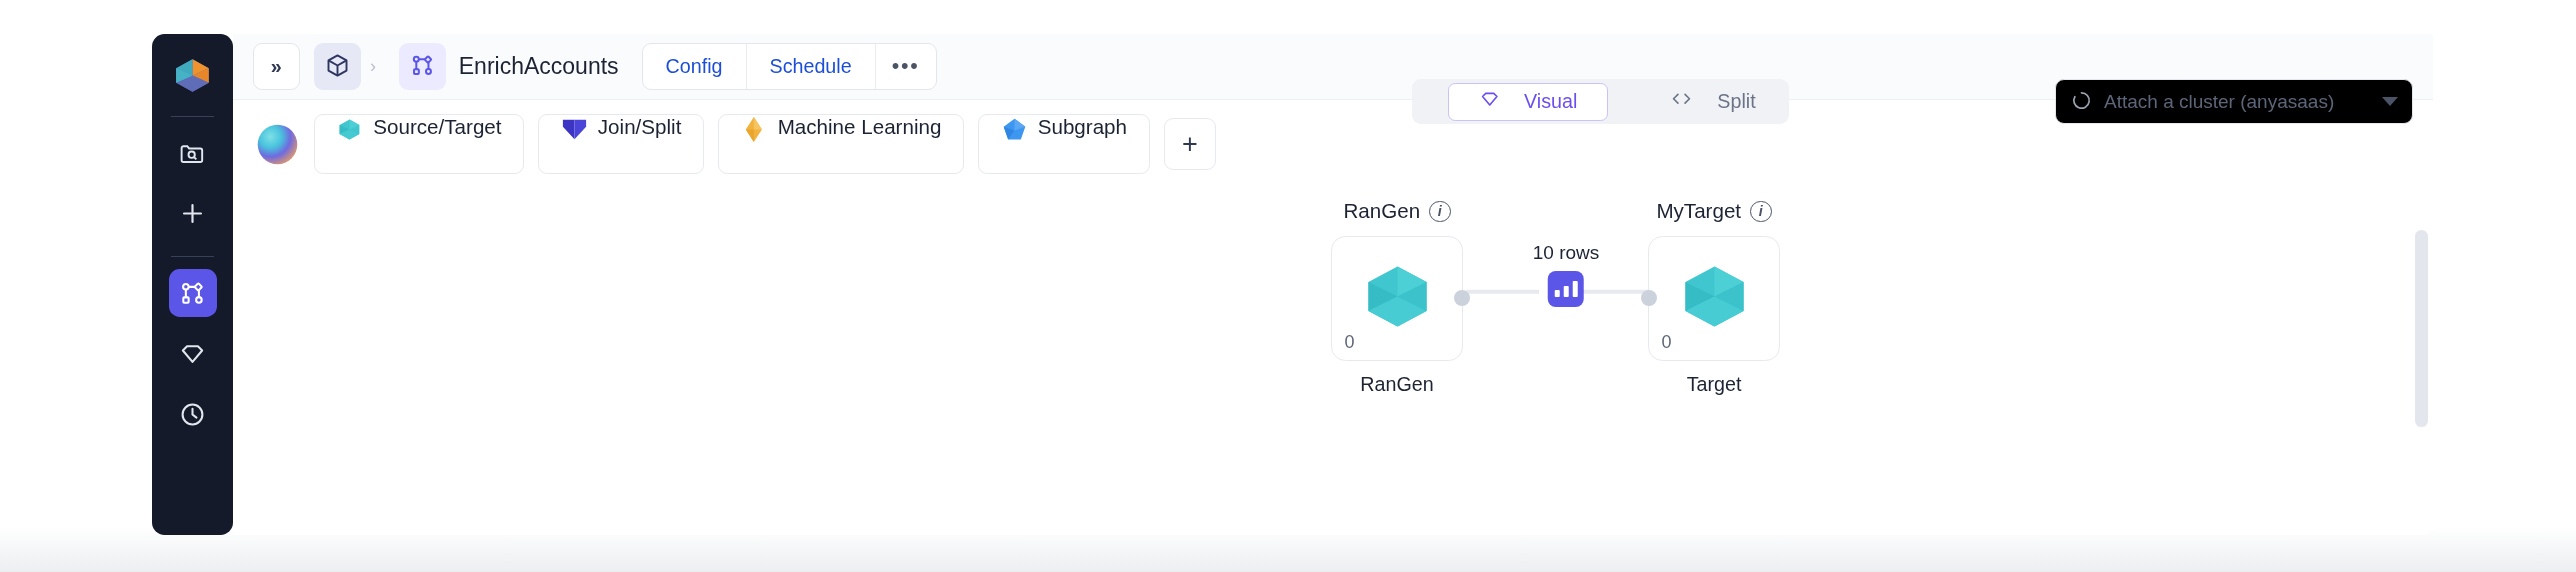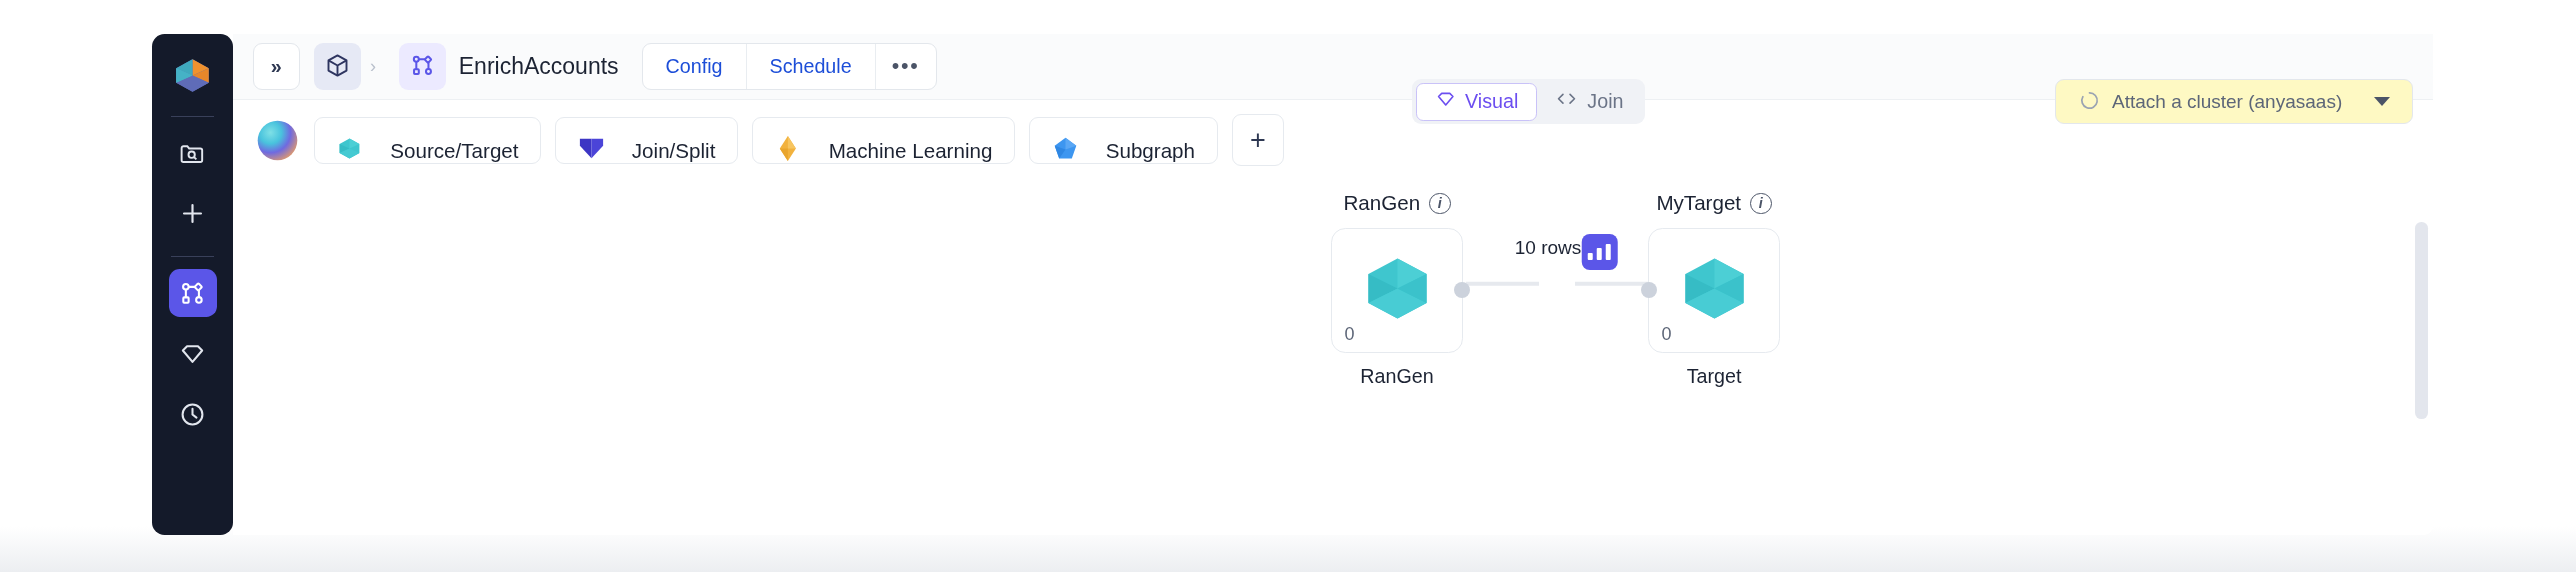--- a/index.html
+++ b/index.html
@@ -96,56 +96,56 @@
   .view-toggle {
     position: absolute;
     left: 1179px; top: 45px;
     height: 45px;
     background: #f0f2f6;
     border-radius: 9px;
     display: flex; align-items: center;
     padding: 3.6px;
   }
   .vt-item {
-    display: flex; align-items: center; gap: 9px;
-    height: 38px; padding: 0 18px;
+    display: flex; align-items: center; gap: 24px;
+    height: 38px; padding: 0 30px;
     border-radius: 7.2px; font-size: 19.7px;
-    color: #6b7487; cursor: pointer; white-space: nowrap;
+    color: #6b7487; cursor: pointer; white-space: nowrap; margin-left: 32px;
   }
   .vt-item.active {
     background: #ffffff;
     border: 0.9px solid #c9c2f8;
     color: #6c4ef0;
     font-weight: 400;
   }
   .cluster-select {
     position: absolute;
     right: 19.7px; top: 45px;
     height: 45px;
     min-width: 358px;
-    background: #fef9c3;
+    background: #000000;
     border: 0.9px solid #e3e7ec;
     border-radius: 9px;
     display: flex; align-items: center;
-    padding: 0 22px; gap: 10.7px;
+    padding: 0 14px; gap: 10.7px;
     cursor: pointer;
   }
   .cluster-label { font-size: 19px; color: #5d6678; white-space: nowrap; flex: 1; }
   .caret { width: 0; height: 0; border-left: 8px solid transparent; border-right: 8px solid transparent; border-top: 9px solid #4b5467; }
 
   
   .toolbar {
     display: flex; align-items: center;
     padding: 14.3px 19.7px 12.5px 21.5px;
     gap: 14.3px;
   }
   .sphere { width: 45px; height: 45px; flex: none; }
   .cat-btn {
-    display: flex; align-items: flex-end; gap: 27px;
-    height: 47px; padding: 0 21.5px;
+    display: flex; align-items: flex-start; gap: 10px;
+    height: 60px; padding: 0 21.5px;
     background: #ffffff;
     border: 0.9px solid #e6eaef;
     border-radius: 9px;
     font-size: 20.6px; color: #1c2333;
     cursor: pointer; white-space: nowrap; flex: none;
   }
   .cat-btn .glyph { width: 27px; height: 29px; display: flex; align-items: center; justify-content: center; flex: none; }
   .add-btn {
     width: 52px; height: 52px;
     background: #ffffff;
@@ -195,21 +195,21 @@
   }
   .port.out { right: -8px; }
   .port.in  { left: -8px; }
   .edge-line {
     position: absolute;
     height: 4.5px; background: #e6e9ee;
     top: 50%; transform: translateY(-50%);
   }
   .edge-badge {
     position: absolute;
-    display: flex; align-items: center;
+    display: flex; flex-direction: column; align-items: center;
     transform: translateX(-50%);
   }
   .edge-label { font-size: 19px; color: #1c2333; margin-bottom: 7.2px; white-space: nowrap; }
   .chart-chip {
     width: 36px; height: 36px;
     background: #5b56e8; border-radius: 8px;
     display: flex; align-items: flex-end; justify-content: center;
     gap: 3.6px; padding-bottom: 9.8px;
     cursor: pointer;
   }
@@ -342,21 +342,21 @@
           </span>
           <span>Visual</span>
         </div>
         <div class="vt-item">
           <span>
             <svg width="23" height="21.5" viewBox="0 0 26 24" fill="none" stroke="#6b7487" stroke-width="1.8" stroke-linecap="round" stroke-linejoin="round">
               <polyline points="9,7 4,12 9,17"></polyline>
                 <polyline points="17,7 22,12 17,17"></polyline>
             </svg>
           </span>
-          <span>Join</span>
+          <span>Split</span>
         </div>
       </div>
 
       <div class="cluster-select">
         <span>
           <svg width="23" height="23" viewBox="0 0 24 24" fill="none" stroke="#9aa3b2" stroke-width="1.8" stroke-linecap="round">
             <path d="M12 4a8 8 0 1 1-6.9 4"></path>
           </svg>
         </span>
         <span class="cluster-label">Attach a cluster (anyasaas)</span>

